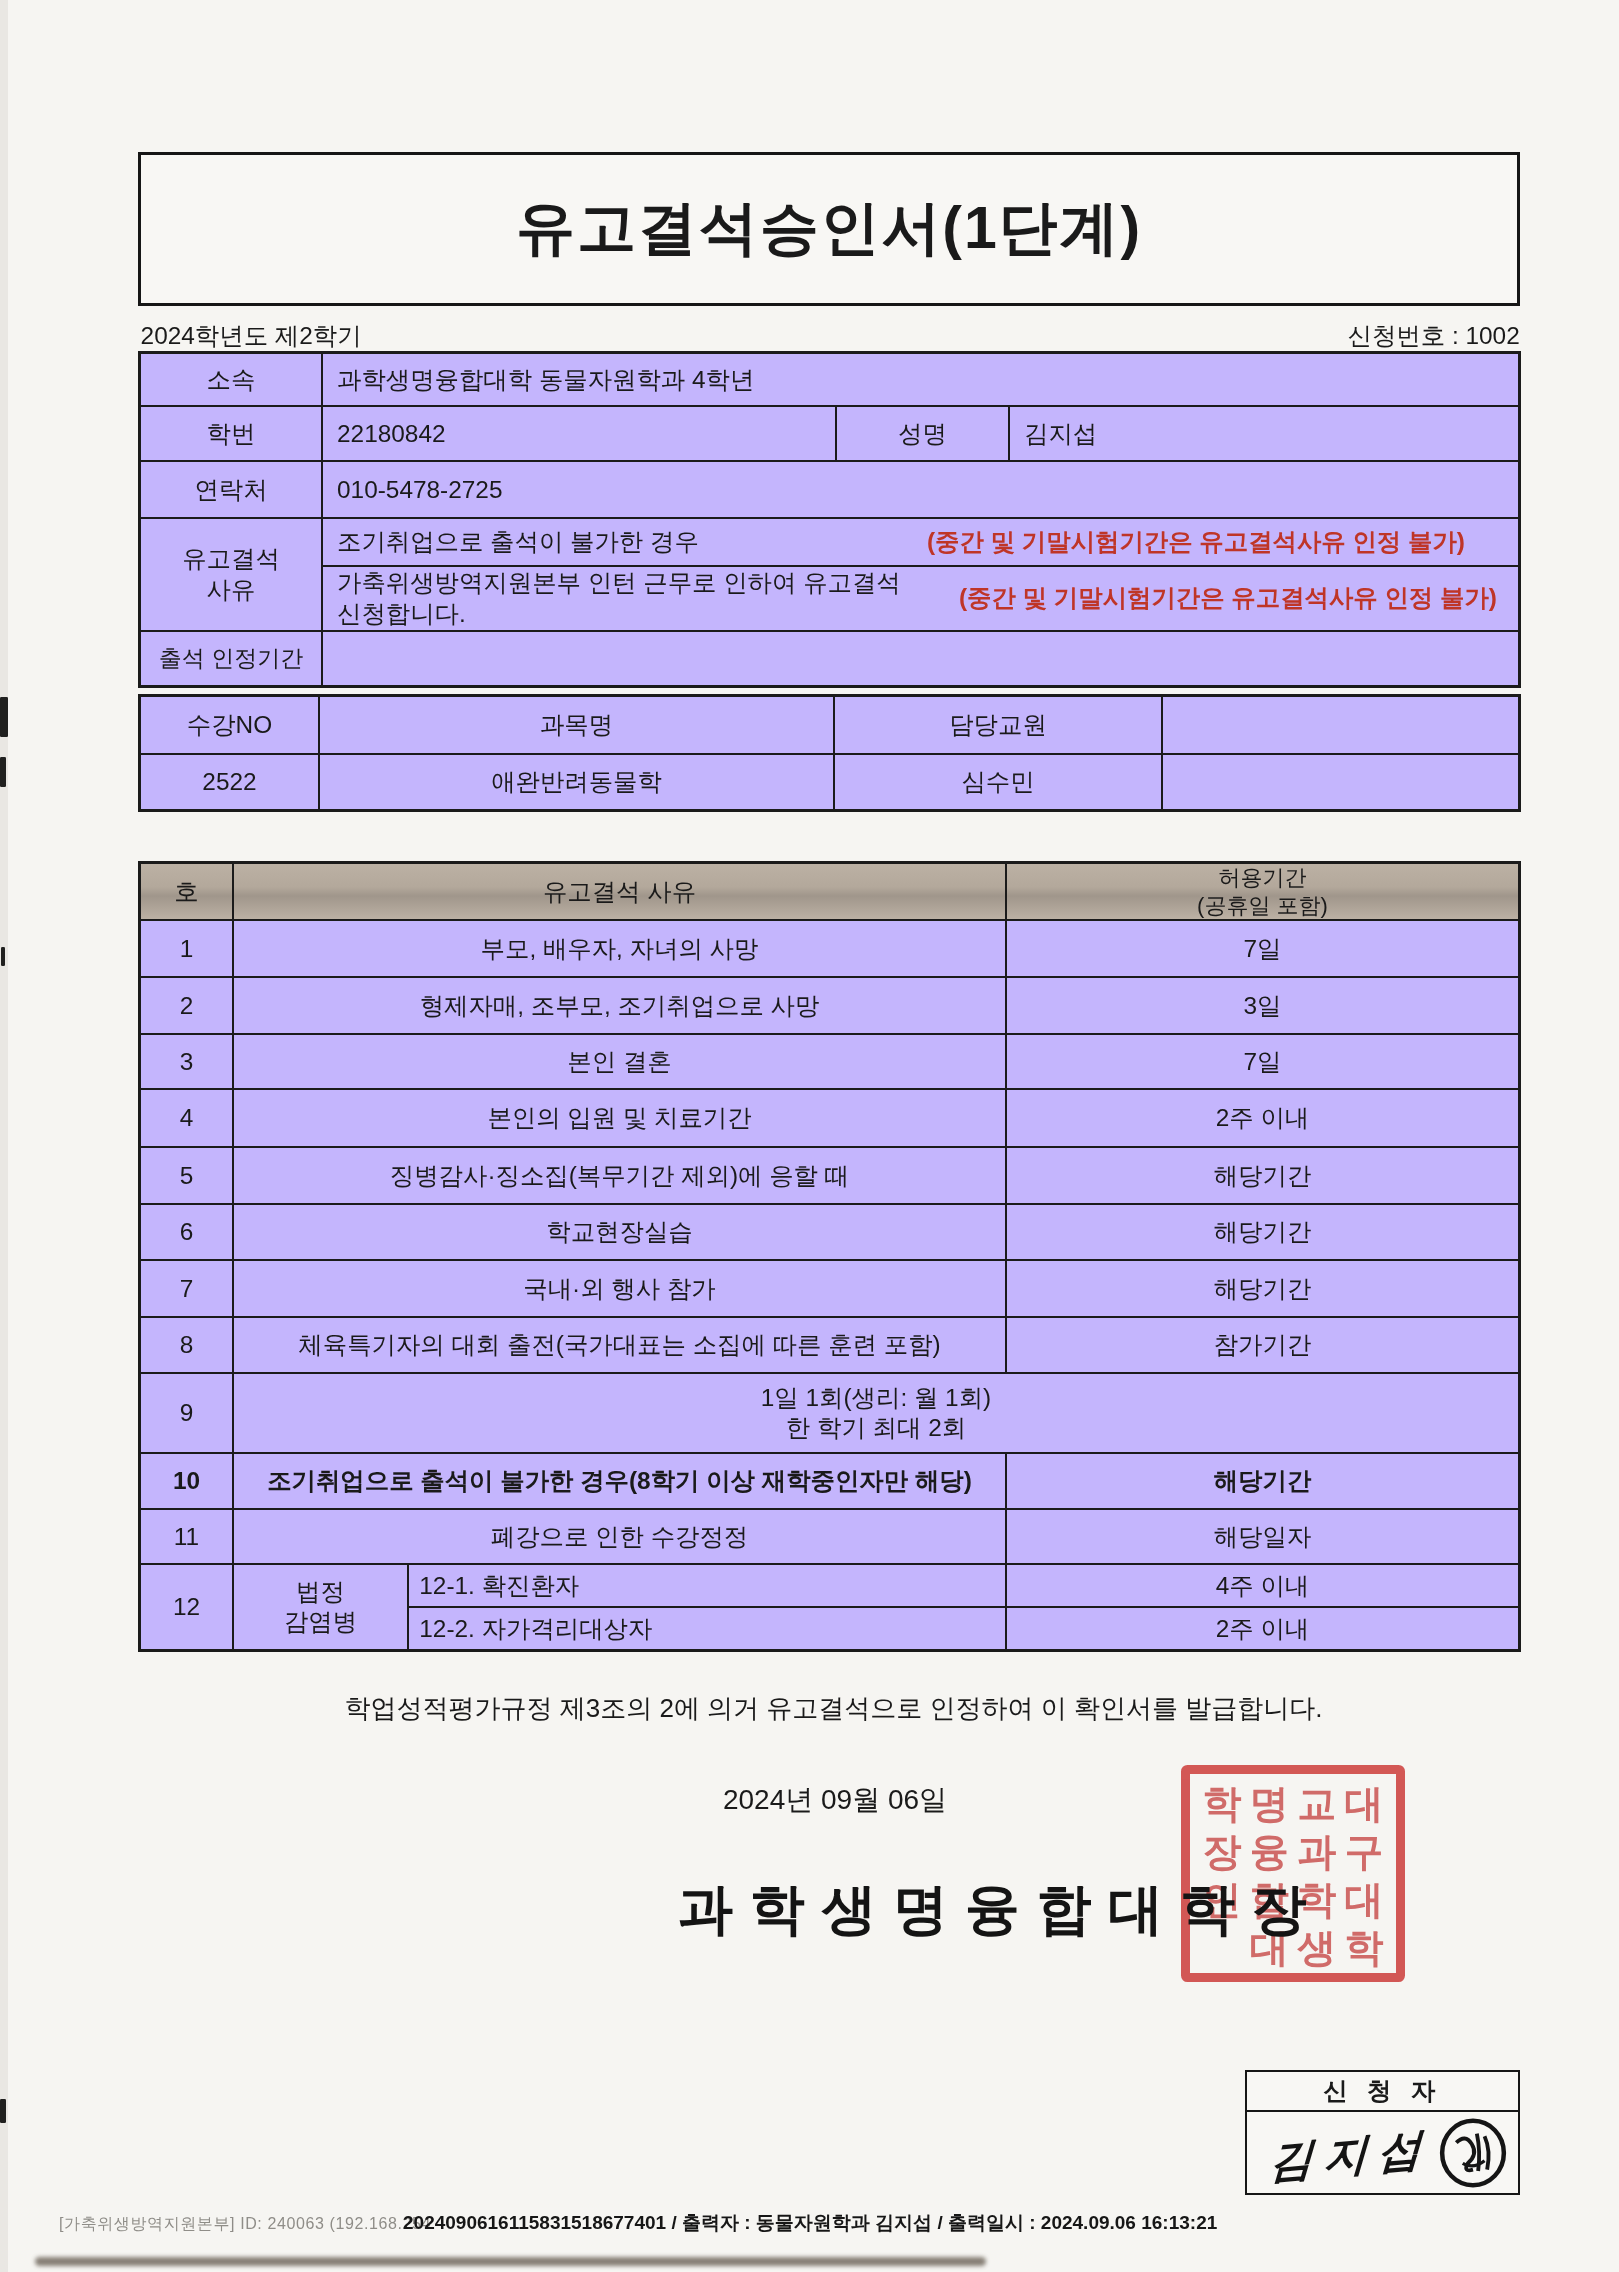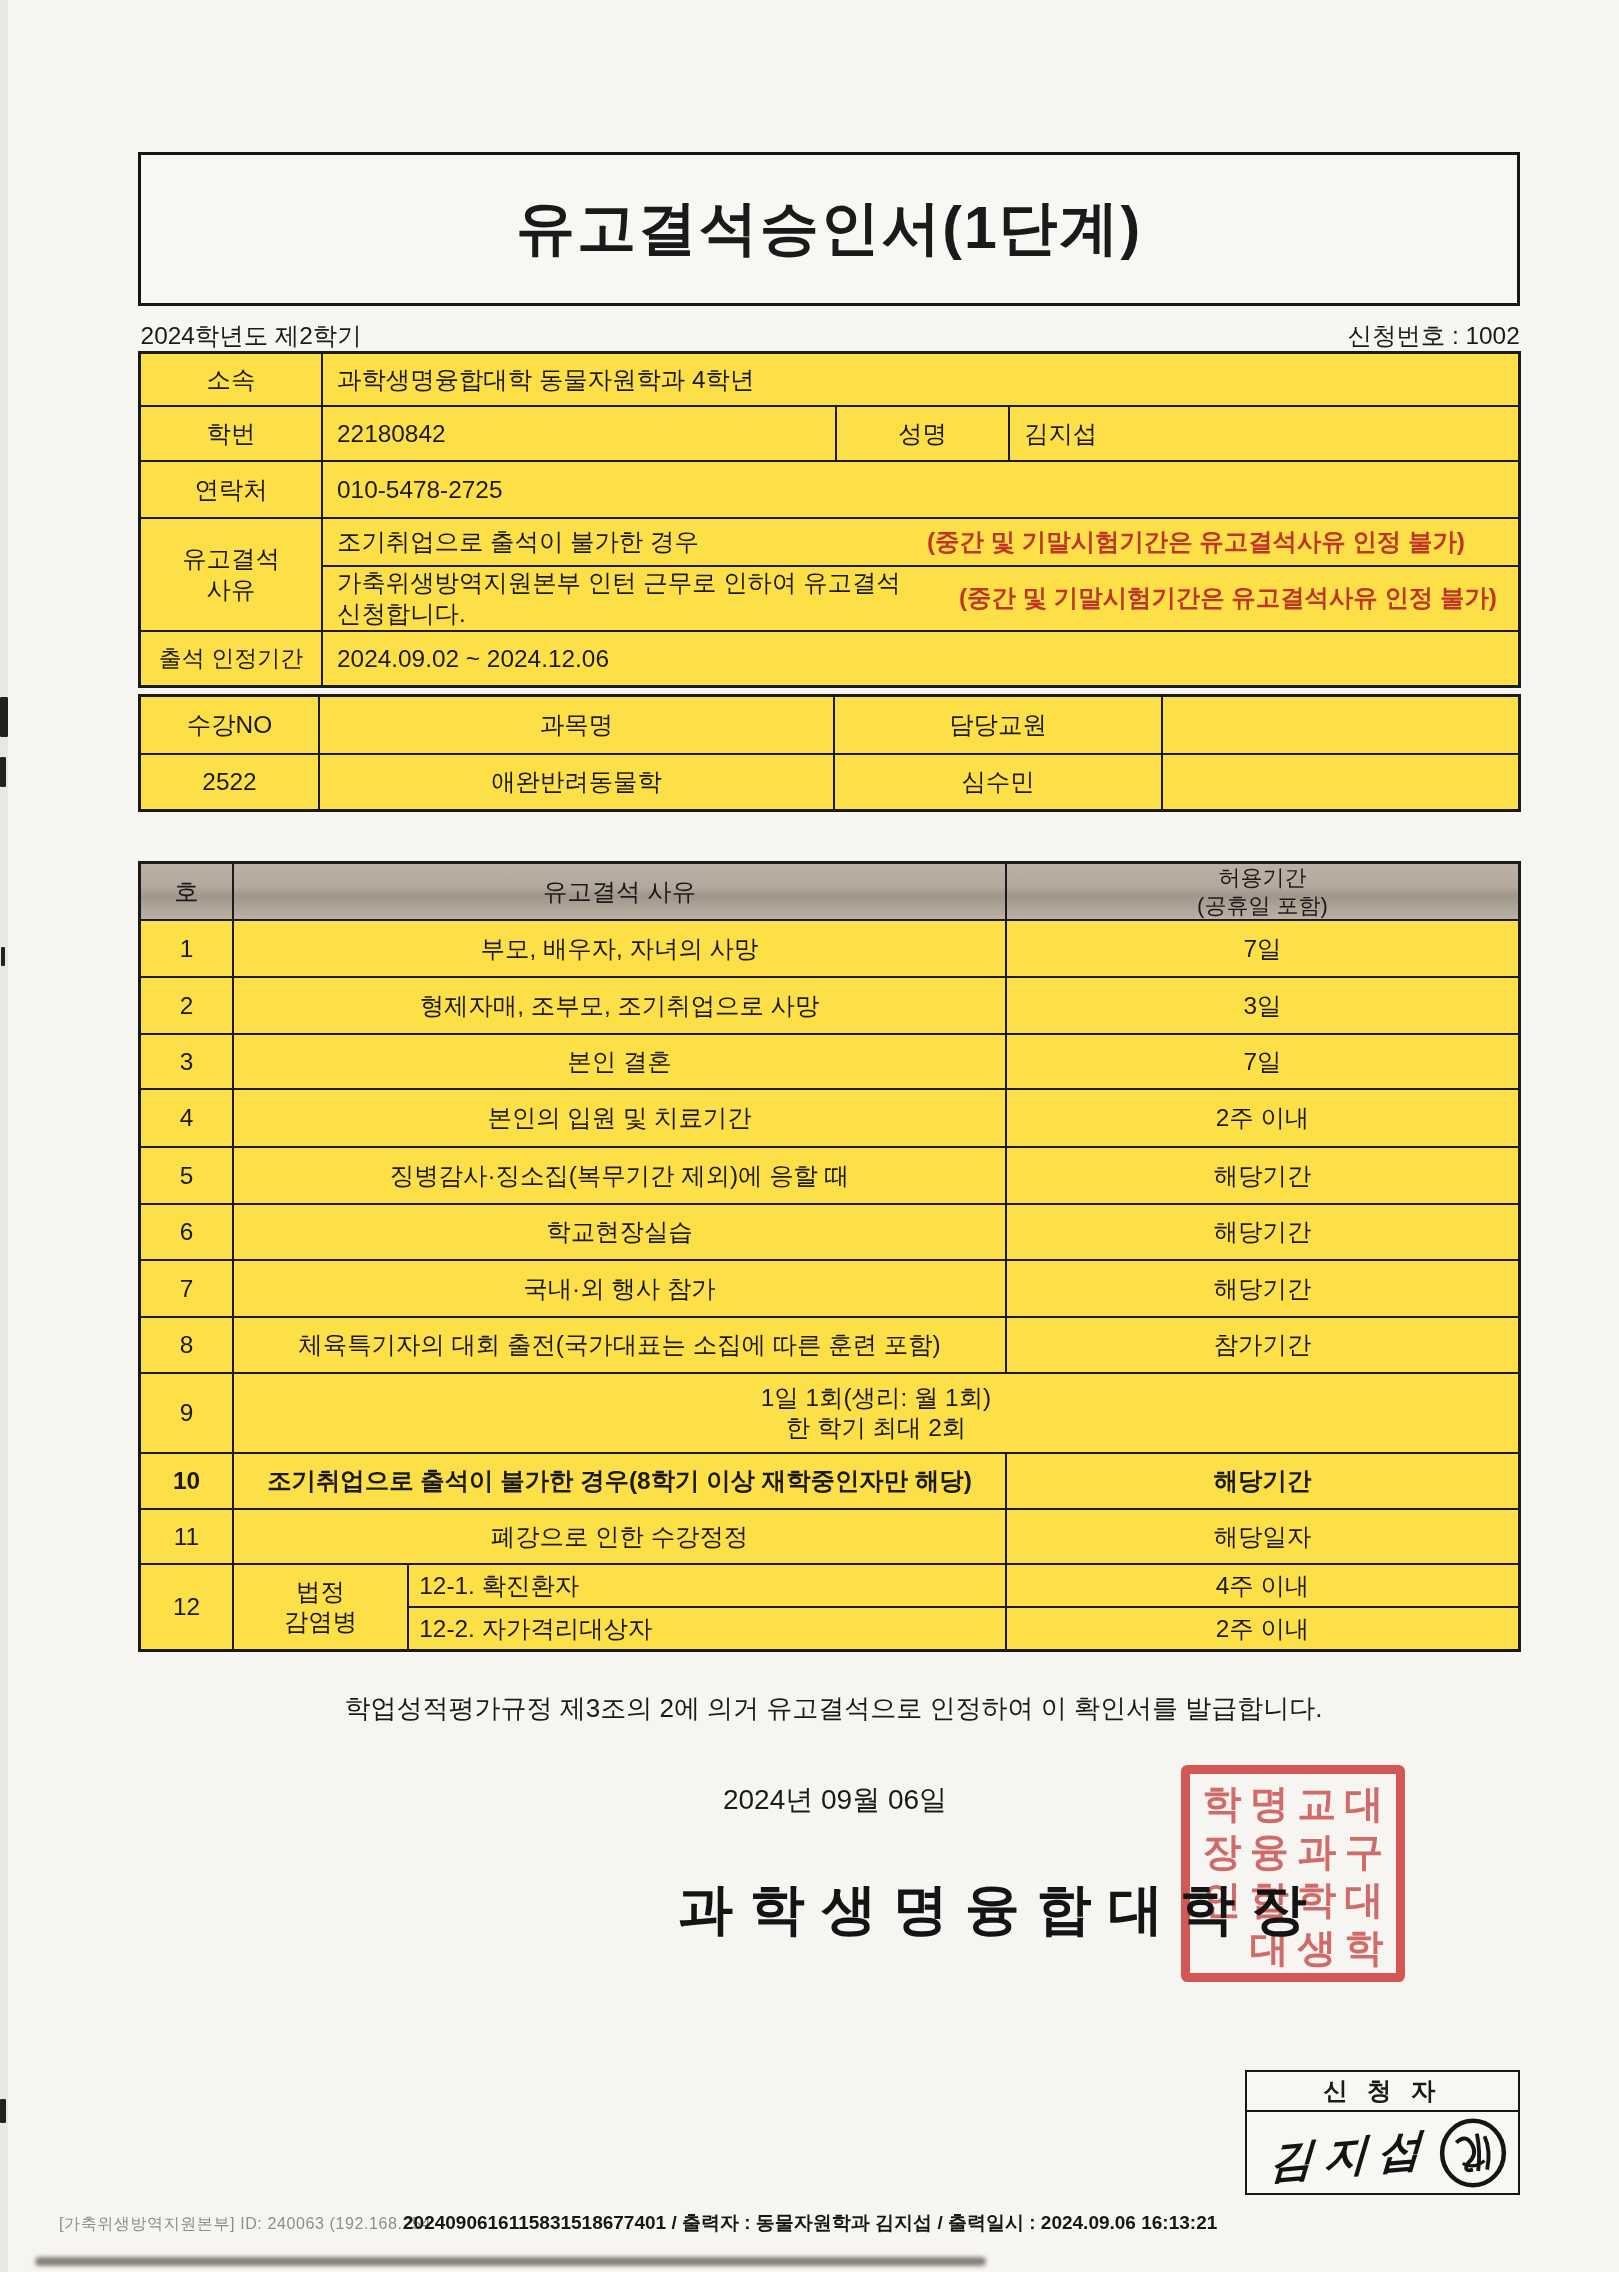--- a/index.html
+++ b/index.html
@@ -14,21 +14,21 @@
   
   .title-box{
     left:138px;top:152px;width:1382px;height:154px;
     border:3.2px solid #161616;box-sizing:border-box;background:#f8f7f4;
   }
   .title-box .t{font-size:59px;font-weight:700;letter-spacing:1.9px;}
   .subhead{left:138px;top:320px;width:1383px;height:28px;font-size:24.4px;}
   .subhead .left{position:absolute;left:2.6px;top:0;}
   .subhead .right{position:absolute;right:1.3px;top:0;}
   
-  .tbl{border:3.2px solid #1b1b1b;box-sizing:border-box;background:#fde047;}
+  .tbl{border:3.2px solid #1b1b1b;box-sizing:border-box;background:#c4b5fd;}
   .trow{display:flex;border-bottom:2.6px solid #1b1b1b;box-sizing:border-box;}
   .trow.last{border-bottom:none;}
   .cell{box-sizing:border-box;display:flex;align-items:center;}
   .cell.rb{border-right:2.6px solid #1b1b1b;}
   .cell.c{justify-content:center;text-align:center;}
   .fs{font-size:24.4px;}
   .info-label{width:182px;}
   .red{color:#bf3527;font-weight:700;}
   
   .stack{display:flex;flex-direction:column;align-items:center;justify-content:center;line-height:1.25;}
@@ -115,21 +115,20 @@
           <div class="cell red fs" style="flex:1;">(중간 및 기말시험기간은 유고결석사유 인정 불가)</div>
         </div>
         <div class="cell" style="flex:1;">
           <div class="cell fs" style="width:636px;padding-left:14px;line-height:1.3;word-break:keep-all;">가축위생방역지원본부 인턴 근무로 인하여 유고결석 신청합니다.</div>
           <div class="cell red fs" style="flex:1;">(중간 및 기말시험기간은 유고결석사유 인정 불가)</div>
         </div>
       </div>
     </div>
     <div class="trow last" style="height:53px;">
       <div class="cell rb c info-label" style="font-size:23px;">출석 인정기간</div>
-      <div class="cell fs" style="flex:1;padding-left:14px;">2024.09.02 ~ 2024.12.06</div>
     </div>
   </div>
 
   <div class="abs tbl" style="left:138px;top:694px;width:1383px;">
     <div class="trow" style="height:58px;">
       <div class="cell rb c fs" style="width:179px;">수강NO</div>
       <div class="cell rb c fs" style="width:515px;">과목명</div>
       <div class="cell rb c fs" style="width:328px;">담당교원</div>
     </div>
     <div class="trow last" style="height:54px;">

